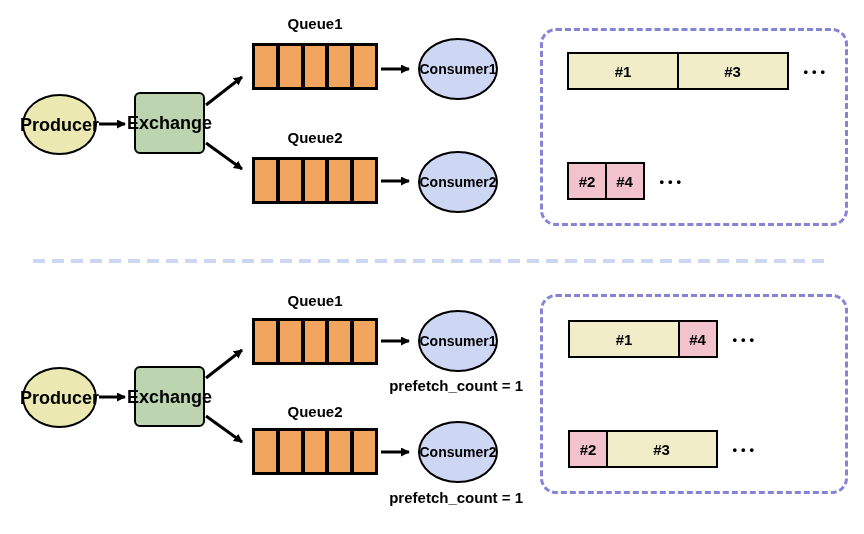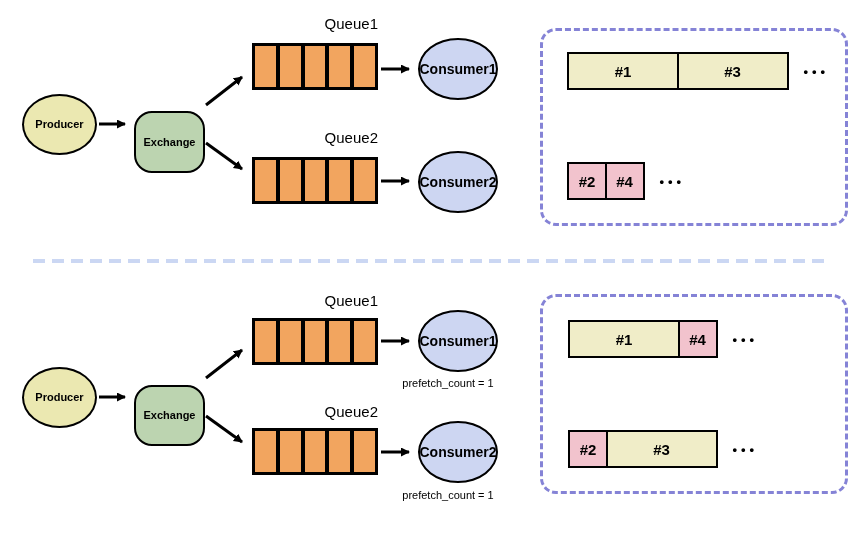--- a/index.html
+++ b/index.html
@@ -13,30 +13,30 @@
     --group-border:#8583d6;
     --divider:#cbd7f3;
   }
   html,body{margin:0;padding:0;background:#ffffff;}
   .stage{
     position:relative;width:864px;height:534px;background:#ffffff;overflow:hidden;
     font-family:"Liberation Sans","DejaVu Sans",sans-serif;color:#000;
   }
   .overlay{position:absolute;left:0;top:0;width:864px;height:534px;pointer-events:none;}
   .node{position:absolute;box-sizing:border-box;display:flex;align-items:center;justify-content:center;
-        font-weight:700;font-size:11px;line-height:1;}
+        font-weight:700;font-size:18px;line-height:1;}
   .ellipse{border:2.5px solid var(--node-outline);border-radius:50%;}
   .producer{background:var(--producer-fill);}
   .consumer{background:var(--consumer-fill);font-size:14px;text-align:center;}
-  .exchange{background:var(--exchange-fill);border:2.5px solid var(--node-outline);border-radius:18px;margin-top:19px;}
+  .exchange{background:var(--exchange-fill);border:2.5px solid var(--node-outline);border-radius:6px;}
   .queue{position:absolute;box-sizing:border-box;width:126px;height:47px;background:var(--node-outline);
          border:3px solid var(--node-outline);display:flex;gap:4px;}
   .queue i{flex:1;background:var(--queue-fill);}
-  .qlabel{position:absolute;width:126px;text-align:right;font-weight:400;font-size:15px;}
-  .note{position:absolute;width:150px;text-align:center;font-size:11px;font-weight:400;}
+  .qlabel{position:absolute;width:126px;text-align:center;font-weight:700;font-size:15px;}
+  .note{position:absolute;width:150px;text-align:right;font-size:15px;font-weight:700;}
   .group{position:absolute;box-sizing:border-box;border:3px dashed var(--group-border);border-radius:16px;background:#fff;}
   .msgrow{position:absolute;display:flex;align-items:center;}
   .msg{box-sizing:border-box;height:38px;border:2.5px solid var(--node-outline);
        display:flex;align-items:center;justify-content:center;font-weight:700;font-size:15px;}
   .msg + .msg{margin-left:-2.5px;}
   .msg.yellow{background:var(--message-yellow);}
   .msg.pink{background:var(--message-pink);}
   .wide{width:112px;}
   .narrow{width:40px;}
   .more{margin-left:15px;font-size:13px;font-weight:800;letter-spacing:4px;white-space:nowrap;}

